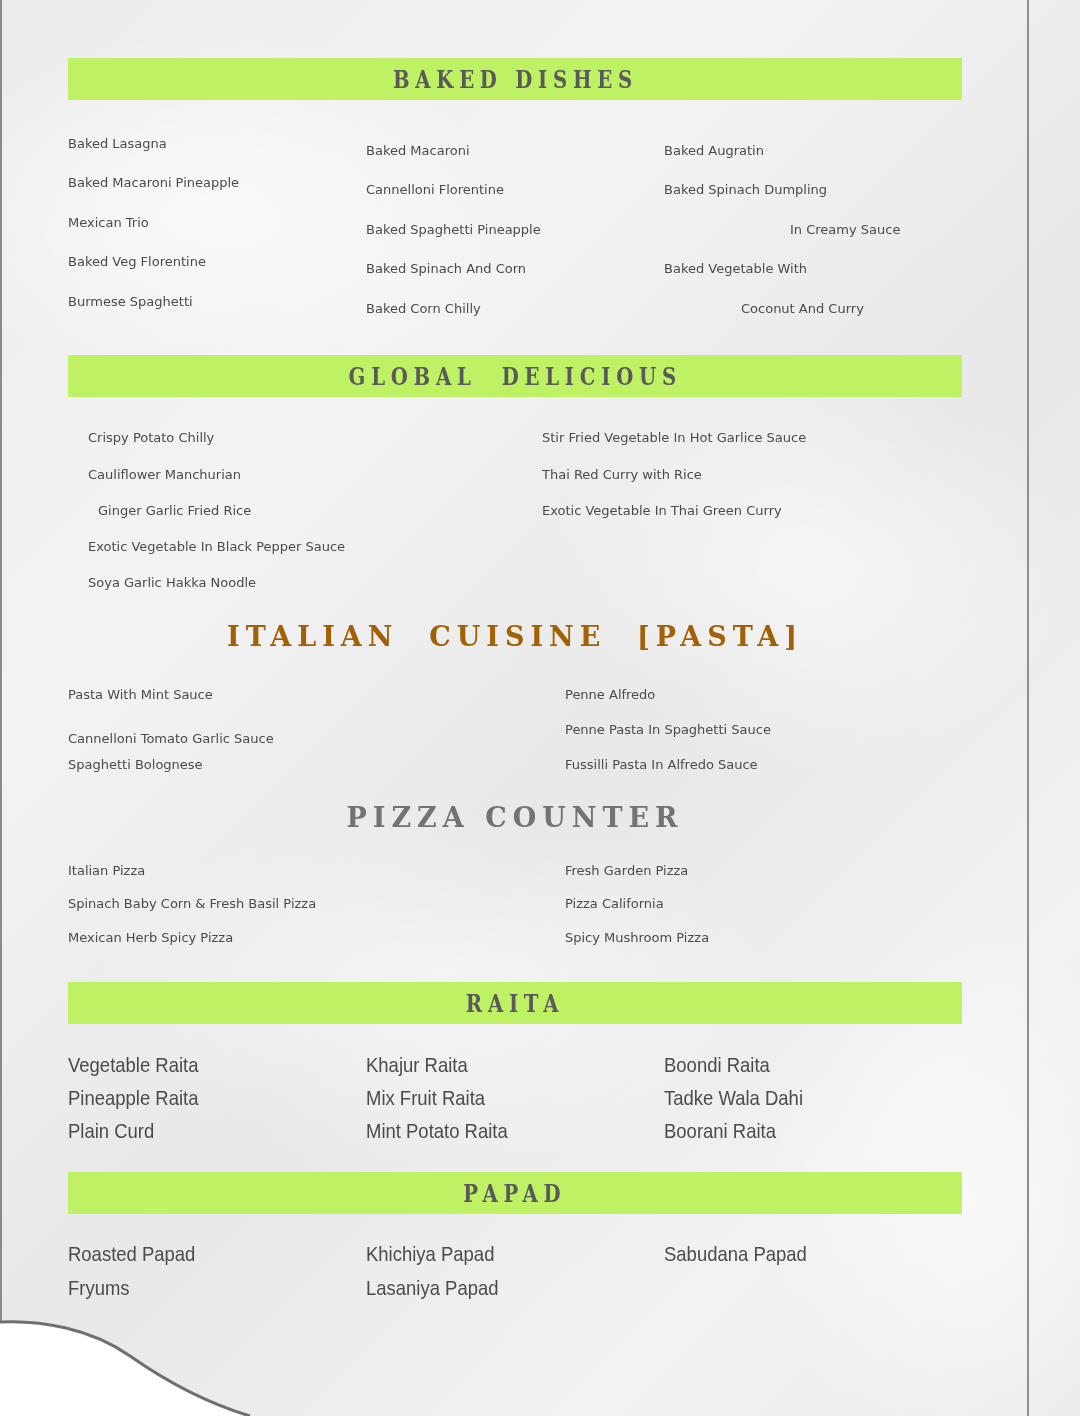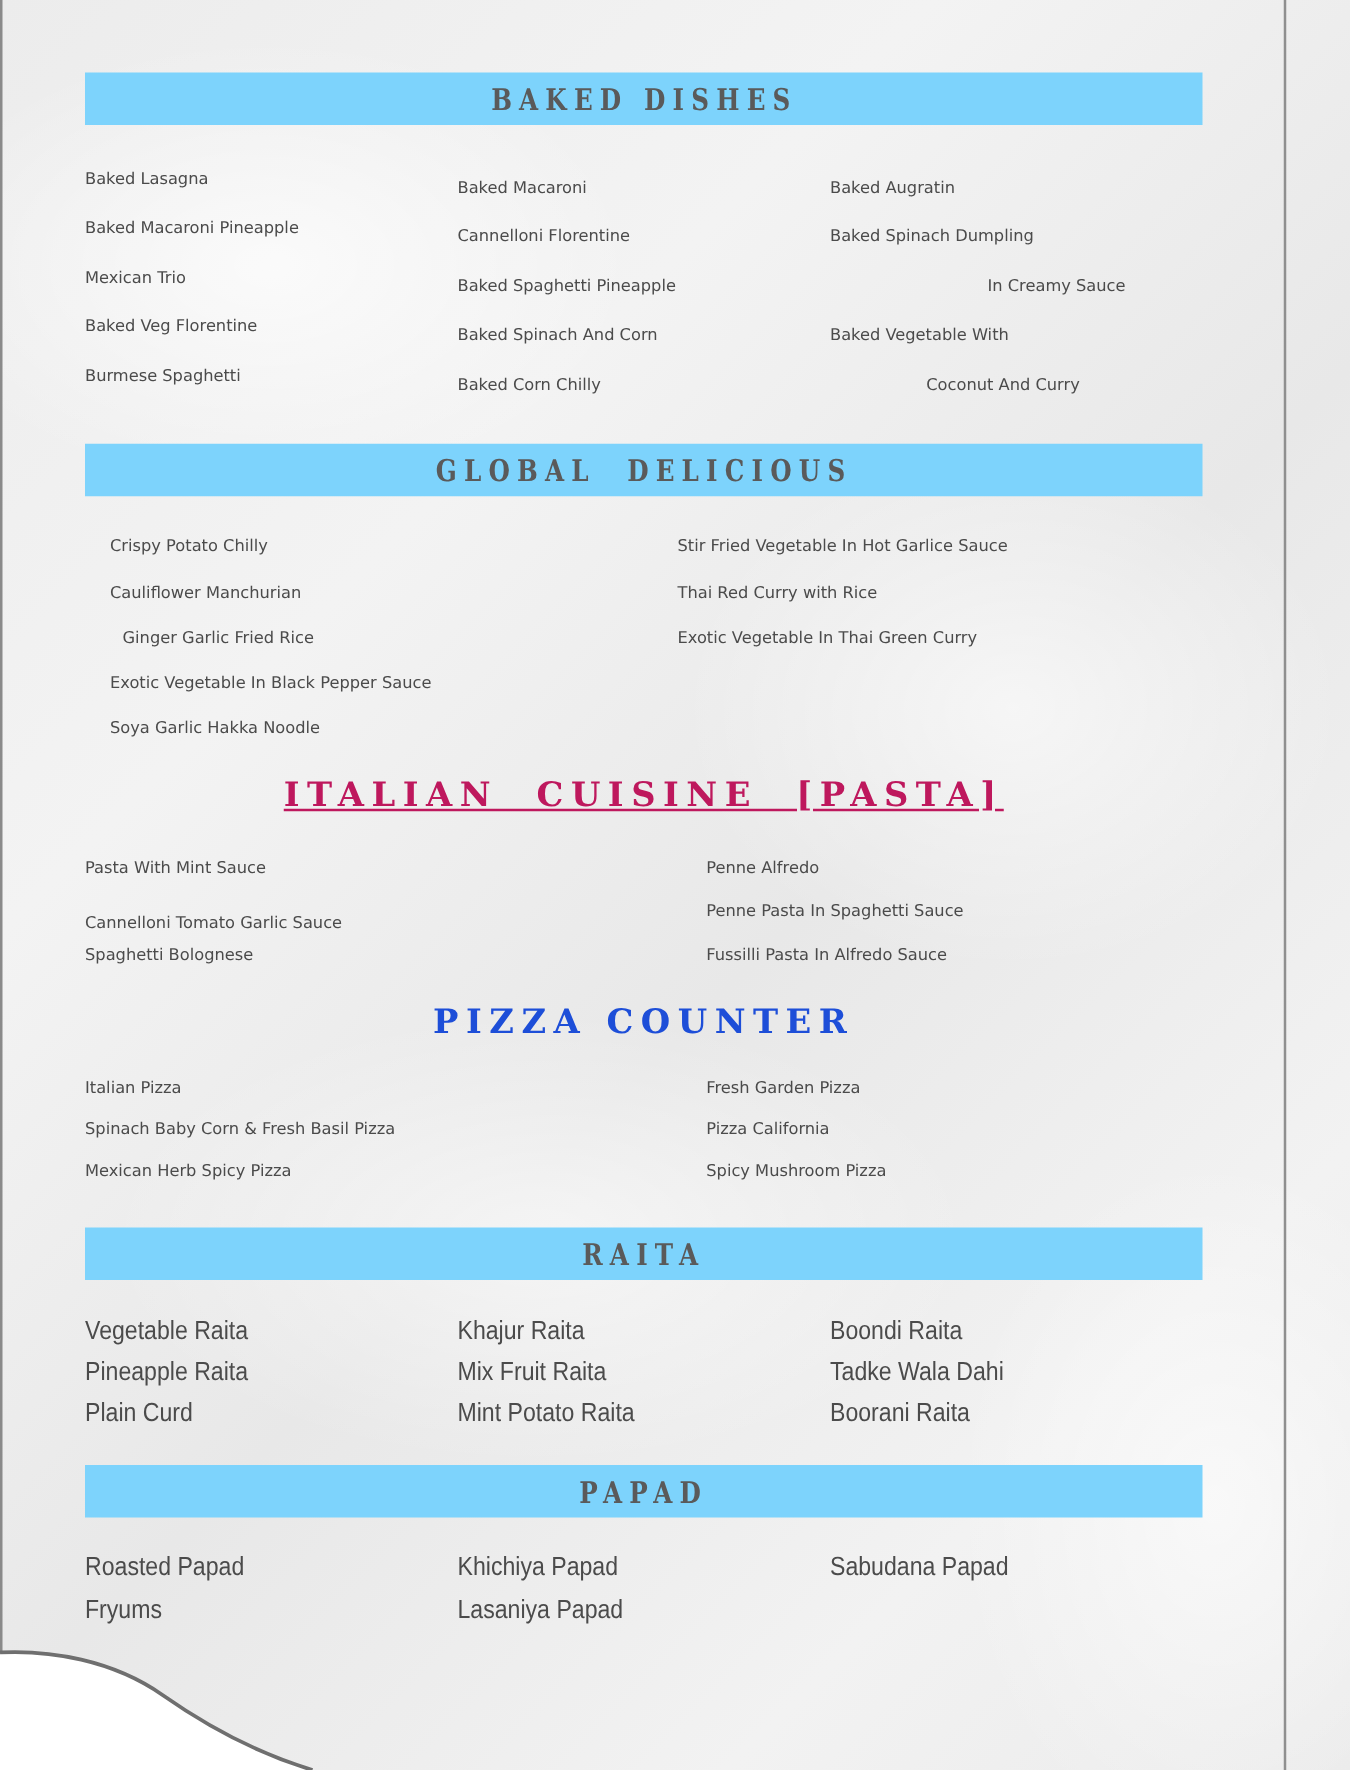--- a/index.html
+++ b/index.html
@@ -14,21 +14,21 @@
         linear-gradient(135deg, #ececec 0%, #f3f3f3 30%, #e8e8e8 55%, #f2f2f2 80%, #ebebeb 100%);
       font-family: "DejaVu Sans", sans-serif;
       color: #4a4a4a;
     }
     .frame-left { position: absolute; left: 0; top: 0; width: 2px; height: 1416px; background: #8a8a8a; }
     .frame-right { position: absolute; left: 1027px; top: 0; width: 2px; height: 1416px; background: #8f8f8f; }
     .curve { position: absolute; left: 0; top: 1318px; width: 260px; height: 98px; }
 
     .banner {
       position: absolute; left: 68px; width: 894px; height: 42px;
-      background: #7dd3fc;
+      background: #bef264;
       display: flex; align-items: center; justify-content: center;
     }
     .banner-title {
       font-family: "DejaVu Serif", serif; font-weight: bold; font-size: 24px;
       color: #5a5a5a; letter-spacing: 7px; transform: scaleX(0.82);
       white-space: pre;
     }
     .accent-title {
       position: absolute; left: 0; width: 1030px; text-align: center;
       font-family: "DejaVu Serif", serif; font-weight: bold; font-size: 27px;
@@ -83,32 +83,32 @@
   <span class="item" style="left:88px;top:464px;">Cauliflower Manchurian</span>
   <span class="item" style="left:88px;top:500px;margin-left:10px;">Ginger Garlic Fried Rice</span>
   <span class="item" style="left:88px;top:536px;">Exotic Vegetable In Black Pepper Sauce</span>
   <span class="item" style="left:88px;top:572px;">Soya Garlic Hakka Noodle</span>
 
   <span class="item" style="left:542px;top:427px;">Stir Fried Vegetable In Hot Garlice Sauce</span>
   <span class="item" style="left:542px;top:464px;">Thai Red Curry with Rice</span>
   <span class="item" style="left:542px;top:500px;">Exotic Vegetable In Thai Green Curry</span>
 </div>
 
-<div class="accent-title" style="top:621px;color:#be185d;text-decoration:underline;">ITALIAN  CUISINE  [PASTA]</div>
+<div class="accent-title" style="top:621px;color:#a16207;">ITALIAN  CUISINE  [PASTA]</div>
 <div>
   <span class="item" style="left:68px;top:684px;">Pasta With Mint Sauce</span>
   <span class="item" style="left:68px;top:728px;">Cannelloni Tomato Garlic Sauce</span>
   <span class="item" style="left:68px;top:754px;">Spaghetti Bolognese</span>
 
   <span class="item" style="left:565px;top:684px;">Penne Alfredo</span>
   <span class="item" style="left:565px;top:719px;">Penne Pasta In Spaghetti Sauce</span>
   <span class="item" style="left:565px;top:754px;">Fussilli Pasta In Alfredo Sauce</span>
 </div>
 
-<div class="accent-title" style="top:802px;color:#1d4ed8;">PIZZA COUNTER</div>
+<div class="accent-title" style="top:802px;color:#737373;">PIZZA COUNTER</div>
 <div>
   <span class="item" style="left:68px;top:860px;">Italian Pizza</span>
   <span class="item" style="left:68px;top:893px;">Spinach Baby Corn &amp; Fresh Basil Pizza</span>
   <span class="item" style="left:68px;top:927px;">Mexican Herb Spicy Pizza</span>
 
   <span class="item" style="left:565px;top:860px;">Fresh Garden Pizza</span>
   <span class="item" style="left:565px;top:893px;">Pizza California</span>
   <span class="item" style="left:565px;top:927px;">Spicy Mushroom Pizza</span>
 </div>
 

